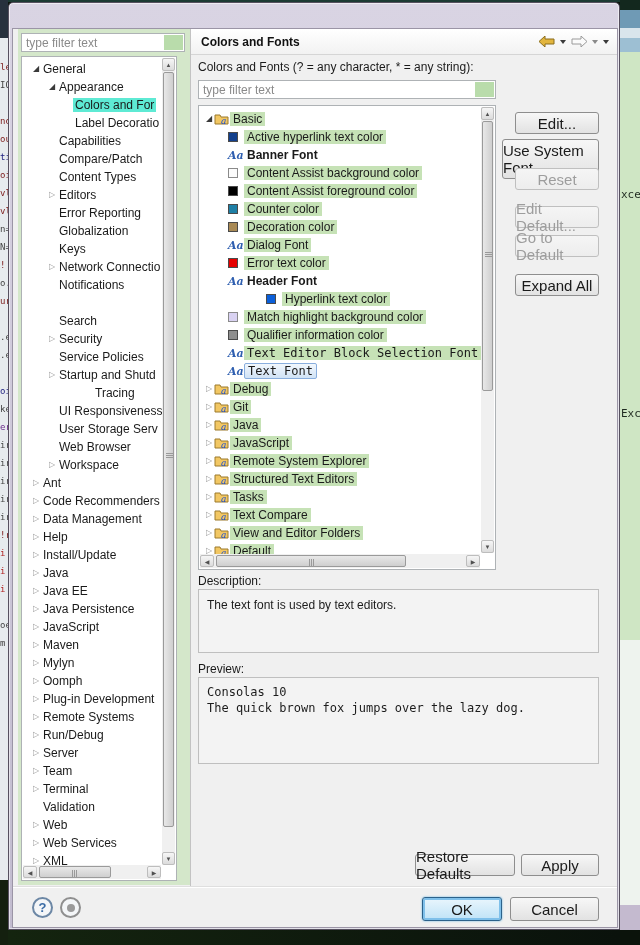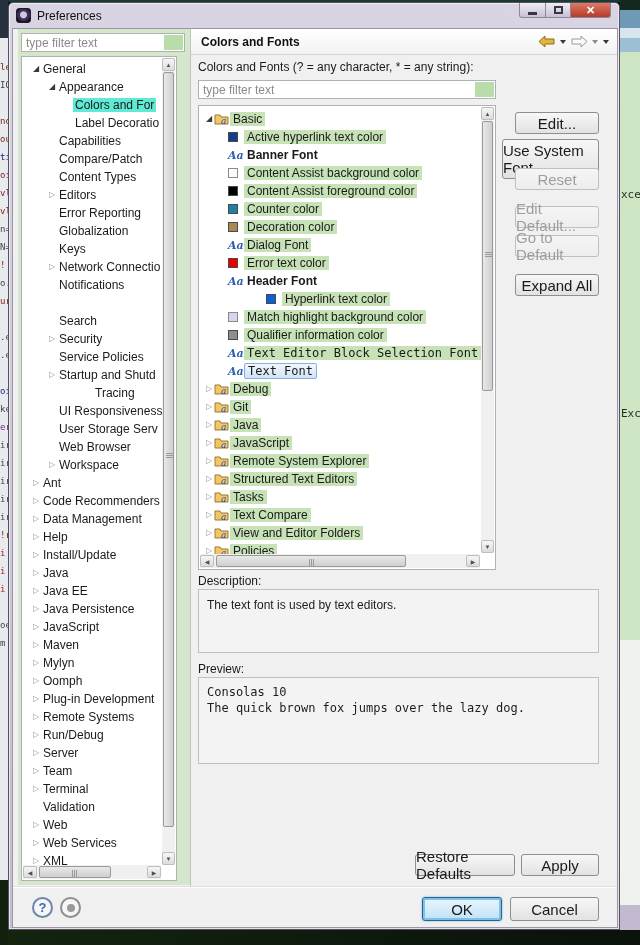--- a/index.html
+++ b/index.html
@@ -149,35 +149,20 @@
       <div class="frag" style="color: rgb(68, 68, 68);">m</div>
     </div>
   <div class="bg-top"></div>
   <div class="bg-right" id="right-strip">
       <div class="rtext" style="top: 188px;">xcept</div>
       <div class="rtext" style="top: 407px;">Excep</div>
     </div>
   <div class="bg-bottom"></div>
 
   <div class="window">
-    <div class="titlebar">
-      <div class="app-icon"></div>
-      <div class="title-text">Preferences</div>
-      <div class="winbtns">
-        <div class="winbtn min">
-            <div class="glyph-min"></div>
-          </div>
-        <div class="winbtn max">
-            <div class="glyph-max"></div>
-          </div>
-        <div class="winbtn close">
-            <span class="glyph-close">✕</span>
-          </div>
-      </div>
-    </div>
 
     <div class="client">
 
       <div class="lp-bg"></div>
       <div class="filter-wrap lp-filter">
         <input type="text" placeholder="type filter text" style="">
         <span class="filter-green"></span>
       </div>
 
       <div class="treebox lp-tree">
@@ -600,21 +585,21 @@
               <span class="clbl hl">View and Editor Folders</span>
             </div>
             <div class="crow" style="top: 435px; padding-left: 4px;">
               <span class="twist">▷</span>
               <span class="ic">
                 <svg width="15" height="12" viewBox="0 0 15 12">
                   <path d="M1 3 L1 11 L14 11 L14 4 L7 4 L6 2 L1 2 Z" fill="#f2c763" stroke="#9c7a2c"></path>
                   <text x="7" y="11" font-size="9" font-style="italic" fill="#1c4fd0" font-family="DejaVu Serif,serif">a</text>
                 </svg>
               </span>
-              <span class="clbl hl">Policies</span>
+              <span class="clbl hl">Default</span>
             </div>
           </div>
         <div class="sb sb-v" style="bottom:16px;">
           <div class="sb-btn" style="top:0;left:0;">▲</div>
           <div class="thumb-v" style="top:14px;height:270px;">
               <div class="grip-v" style="top:130px;"></div>
             </div>
           <div class="sb-btn" style="bottom:0;left:0;">▼</div>
         </div>
         <div class="sb sb-h" style="right:15px;">

